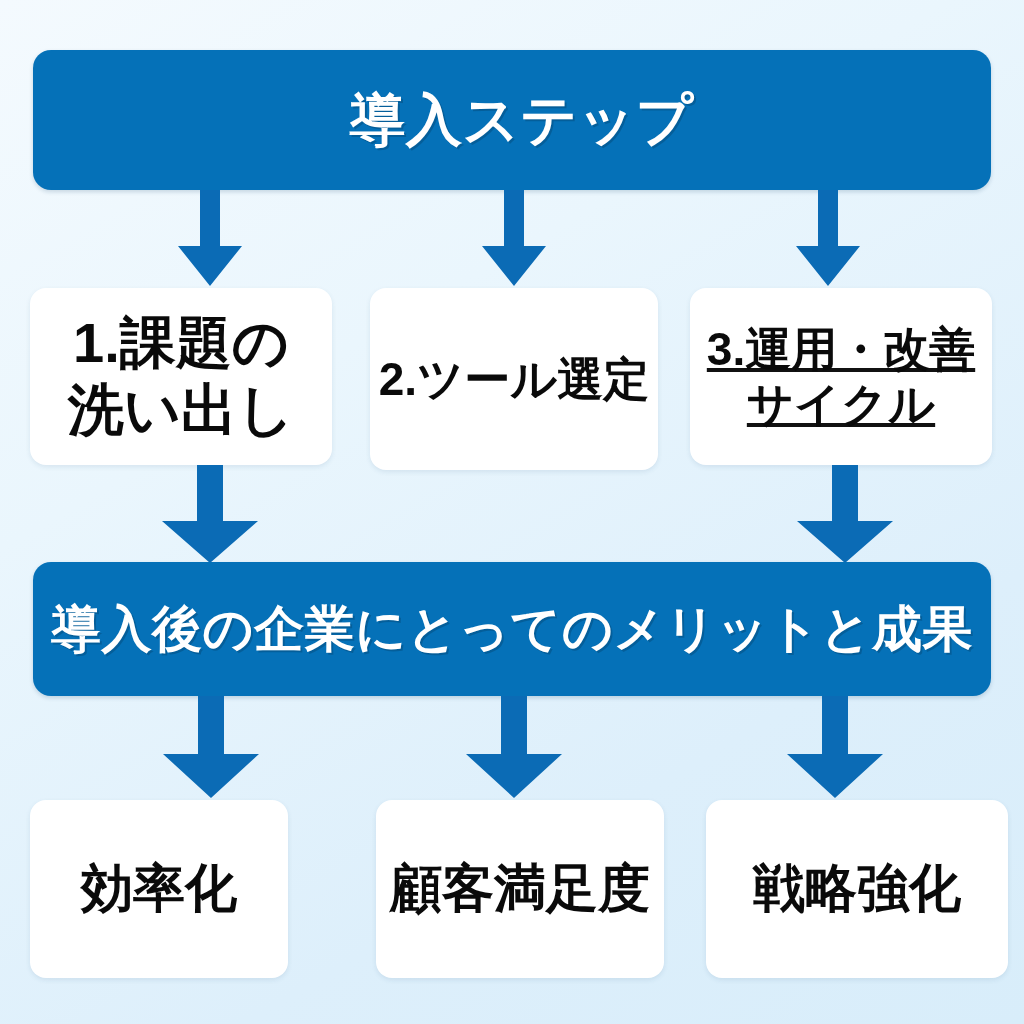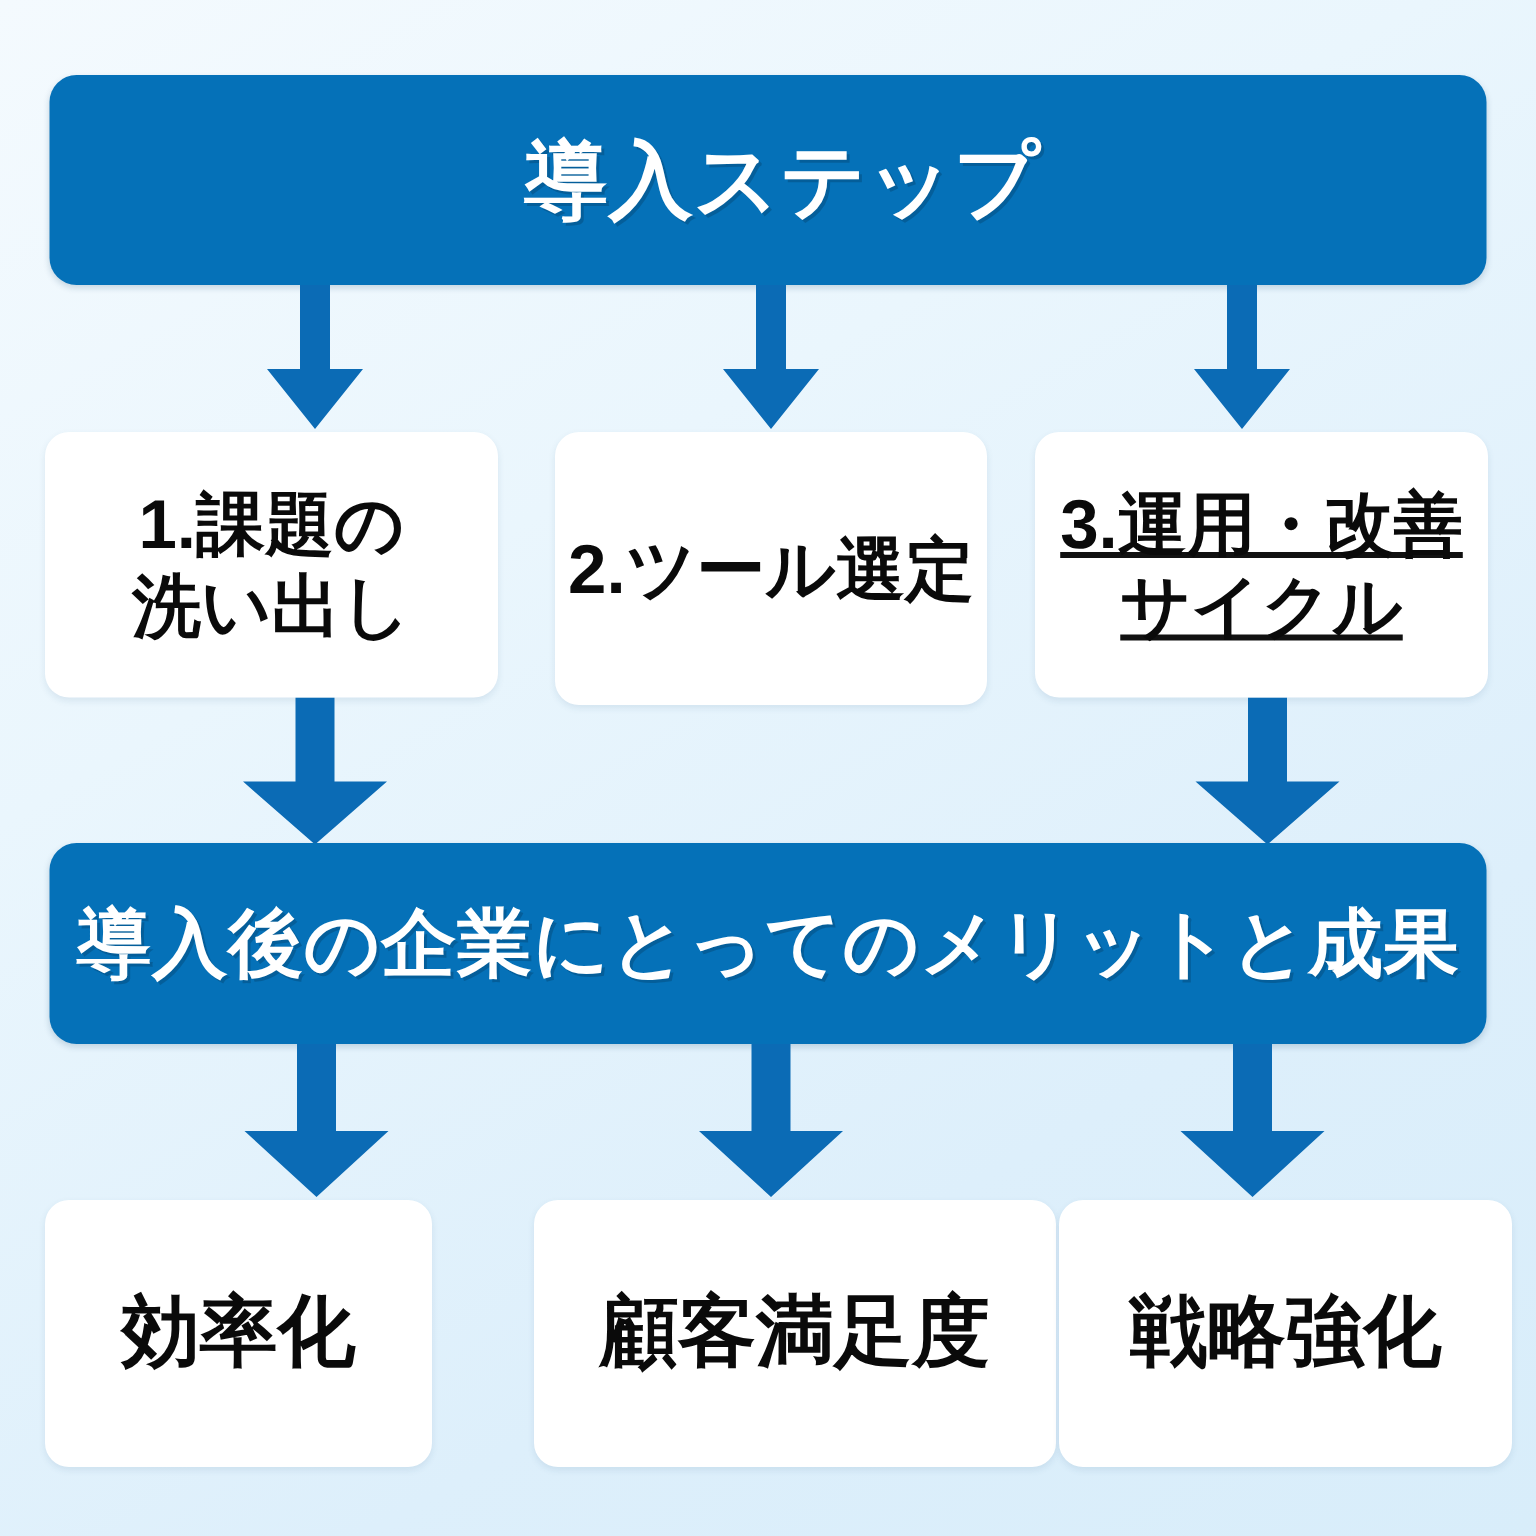--- a/index.html
+++ b/index.html
@@ -70,21 +70,21 @@
     padding-left: 19px;
   }
   #node-header .node-label { font-size: 56px; }
 
   #node-step-1 {
     left: 30px;
     top: 288px;
     width: 302px;
     height: 177px;
   }
-  #node-step-1 .node-label { font-size: 46px; }
+  #node-step-1 .node-label { font-size: 56px; }
 
   #node-step-2 {
     left: 370px;
     top: 288px;
     width: 288px;
     height: 182px;
   }
   #node-step-2 .node-label { font-size: 46px; }
 
   #node-step-3 {
@@ -104,23 +104,23 @@
   }
   #node-benefit-banner .node-label { font-size: 50px; }
 
   #node-outcome-1 {
     left: 30px;
     top: 800px;
     width: 258px;
     height: 178px;
   }
   #node-outcome-2 {
-    left: 356px;
+    left: 376px;
     top: 800px;
-    width: 348px;
+    width: 288px;
     height: 178px;
   }
   #node-outcome-3 {
     left: 690px;
     top: 800px;
     width: 302px;
     height: 178px;
     margin-left: 16px;
   }
   .outcome .node-label { font-size: 52px; }

